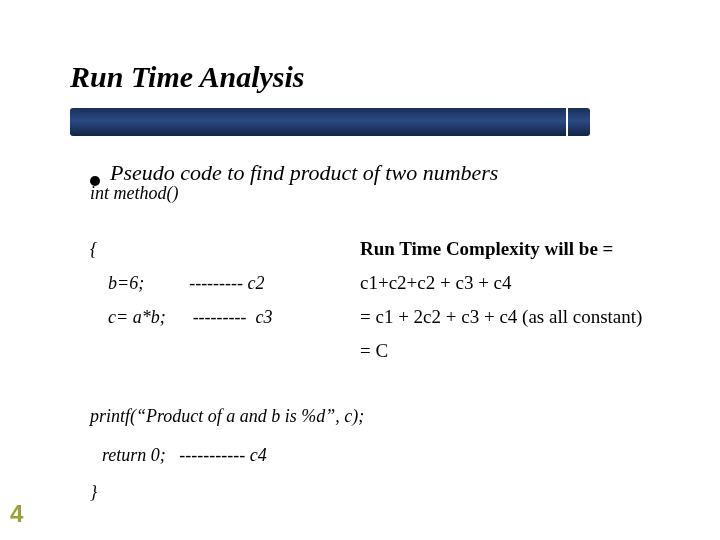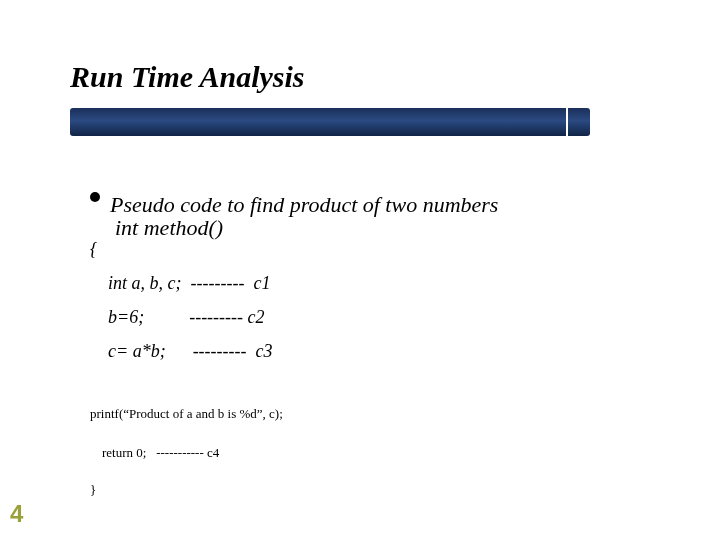--- a/index.html
+++ b/index.html
@@ -44,42 +44,40 @@
     width: 22px;
     background: linear-gradient(#1a2f5a, #2b4a82 45%, #102446);
     border-radius: 0 3px 3px 0;
     margin-left: 2px;
   }
   .bullet-row {
     position: absolute;
     top: 160px;
     left: 90px;
     display: flex;
-    align-items: flex-start;
+    align-items: flex-end;
     gap: 10px;
-    margin-top: 32px;
   }
   .bullet-dot {
     width: 10px;
     height: 10px;
     border-radius: 50%;
     background: #000;
     flex: none;
   }
   .bullet-text {
     font-size: 22px;
     font-style: italic;
   }
   .sig {
     position: absolute;
-    top: 215px;
+    top: 183px;
     left: 90px;
-    font-size: 22px;
+    font-size: 18px;
     font-style: italic;
-    margin-left: 25px;
   }
   .two-col {
     position: absolute;
     top: 232px;
     left: 90px;
     right: 20px;
     display: grid;
     grid-template-columns: 260px 1fr;
     column-gap: 10px;
   }
@@ -94,21 +92,22 @@
   .complexity {
     font-size: 19px;
     line-height: 34px;
   }
   .complexity .heading {
     font-weight: bold;
   }
   .after {
     position: absolute;
     left: 90px;
-    font-size: 13px;
+    font-size: 18px;
+    font-style: italic;
   }
   .printf { top: 406px; }
   .return { top: 445px; white-space: pre; margin-left: 12px; }
   .brace  { top: 482px; }
   .page-num {
     position: absolute;
     left: 10px;
     bottom: 12px;
     color: #9aa138;
     font-size: 24px;
@@ -131,23 +130,28 @@
   <div class="bullet-row">
     <span class="bullet-dot"></span>
     <span class="bullet-text">Pseudo code to find product of two numbers</span>
   </div>
 
   <div class="sig">int method()</div>
 
   <div class="two-col">
     <div class="code">
       <div class="row">{</div>
-      <div class="row" style="padding-left:18px">int a, b, c;  ---------  c1</div>
       <div class="row" style="padding-left:18px">b=6;          --------- c2</div>
       <div class="row" style="padding-left:18px">c= a*b;      ---------  c3</div>
+    </div>
+    <div class="complexity">
+      <div class="heading">Run Time Complexity will be =</div>
+      <div>c1+c2+c2 + c3 + c4</div>
+      <div>= c1 + 2c2 + c3 + c4  (as all constant)</div>
+      <div>= C</div>
     </div>
   </div>
 
   <div class="after printf">printf(“Product of a and b is %d”, c);</div>
   <div class="after return">return 0;   ----------- c4</div>
   <div class="after brace">}</div>
 
   <div class="page-num">4</div>
 
 </div>

